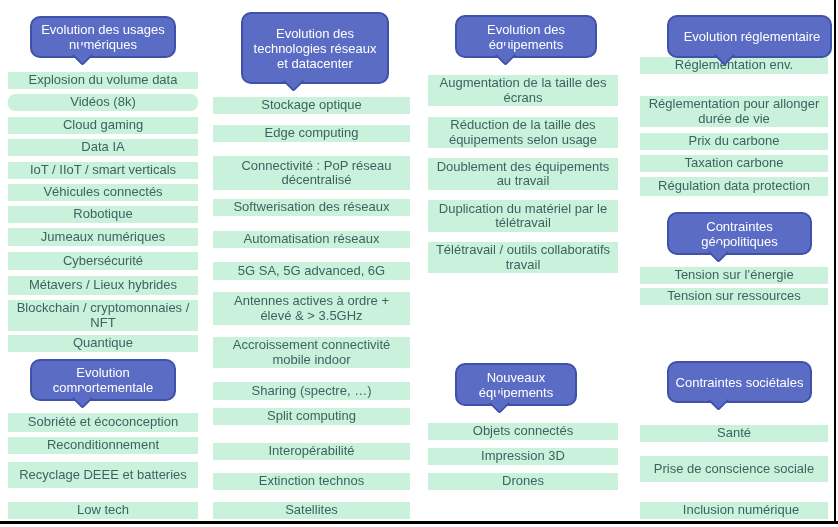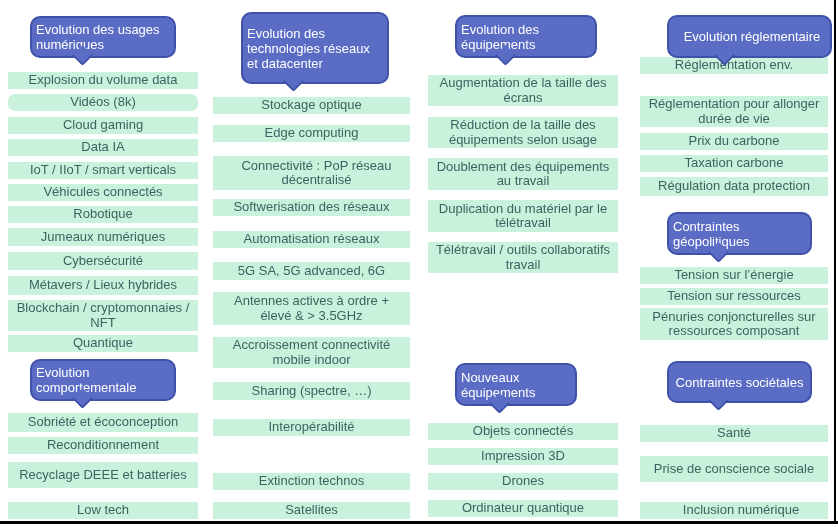--- a/index.html
+++ b/index.html
@@ -12,20 +12,21 @@
   }
   .column{position:absolute;top:0;height:100%;}
   .header{
     position:absolute;
     box-sizing:border-box;
     background:var(--header-fill,#5b6cc4);
     border:2px solid var(--header-border,#3f51a8);
     border-radius:10px;
     color:var(--header-text,#ffffff);
     display:flex;align-items:center;justify-content:center;
+    text-align:center;
     font-size:13px;line-height:15px;
     padding:2px 4px;
     z-index:2;
   }
   .header::after{
     content:'';
     position:absolute;
     bottom:-7px;left:30%;
     width:13px;height:13px;
     background:var(--header-fill,#5b6cc4);
@@ -134,21 +135,24 @@
   </div>
       <div class="item" style="top: 292px; min-height: 33px;">
     <span class="item-label">Antennes actives à ordre + élevé &amp; &gt; 3.5GHz</span>
   </div>
       <div class="item" style="top: 337px; min-height: 31px;">
     <span class="item-label">Accroissement connectivité mobile indoor</span>
   </div>
       <div class="item" style="top: 382px; min-height: 18px;">
     <span class="item-label">Sharing (spectre, …)</span>
   </div>
-      <div class="item" style="top: 419px; min-height: 17px;">
+      <div class="item" style="top: 408px; min-height: 17px;">
+    <span class="item-label">Split computing</span>
+  </div>
+      <div class="item" style="top: 443px; min-height: 17px;">
     <span class="item-label">Interopérabilité</span>
   </div>
       <div class="item" style="top: 473px; min-height: 17px;">
     <span class="item-label">Extinction technos</span>
   </div>
       <div class="item" style="top: 502px; min-height: 16px;">
     <span class="item-label">Satellites</span>
   </div>
     </div>
     <div class="column" style="left: 428px; width: 190px;">
@@ -175,23 +179,20 @@
   </div>
       <div class="item" style="top: 423px; min-height: 16px;">
     <span class="item-label">Objets connectés</span>
   </div>
       <div class="item" style="top: 448px; min-height: 16px;">
     <span class="item-label">Impression 3D</span>
   </div>
       <div class="item" style="top: 473px; min-height: 16px;">
     <span class="item-label">Drones</span>
   </div>
-      <div class="item" style="top: 500px; min-height: 16px;">
-    <span class="item-label">Ordinateur quantique</span>
-  </div>
     </div>
     <div class="column" style="left: 640px; width: 188px;">
       <div class="header" style="top: 15px; min-height: 43px; left: 27px; width: 165px; padding-left: 9px;">
     <span class="header-label">Evolution réglementaire</span>
   </div>
       <div class="item" style="top: 57px; min-height: 17px;">
     <span class="item-label">Réglementation env.</span>
   </div>
       <div class="item" style="top: 96px; min-height: 31px;">
     <span class="item-label">Réglementation pour allonger durée de vie</span>
@@ -207,23 +208,20 @@
   </div>
       <div class="header" style="top: 212px; min-height: 43px; left: 27px; width: 145px;">
     <span class="header-label">Contraintes géopolitiques</span>
   </div>
       <div class="item" style="top: 267px; min-height: 16px;">
     <span class="item-label">Tension sur l’énergie</span>
   </div>
       <div class="item" style="top: 288px; min-height: 16px;">
     <span class="item-label">Tension sur ressources</span>
   </div>
-      <div class="item" style="top: 308px; min-height: 32px;">
-    <span class="item-label">Pénuries conjoncturelles sur ressources composant</span>
-  </div>
       <div class="header" style="top: 361px; min-height: 42px; left: 27px; width: 145px;">
     <span class="header-label">Contraintes sociétales</span>
   </div>
       <div class="item" style="top: 425px; min-height: 16px;">
     <span class="item-label">Santé</span>
   </div>
       <div class="item" style="top: 456px; min-height: 26px;">
     <span class="item-label">Prise de conscience sociale</span>
   </div>
       <div class="item" style="top: 502px; min-height: 16px; padding-left: 20px;">

